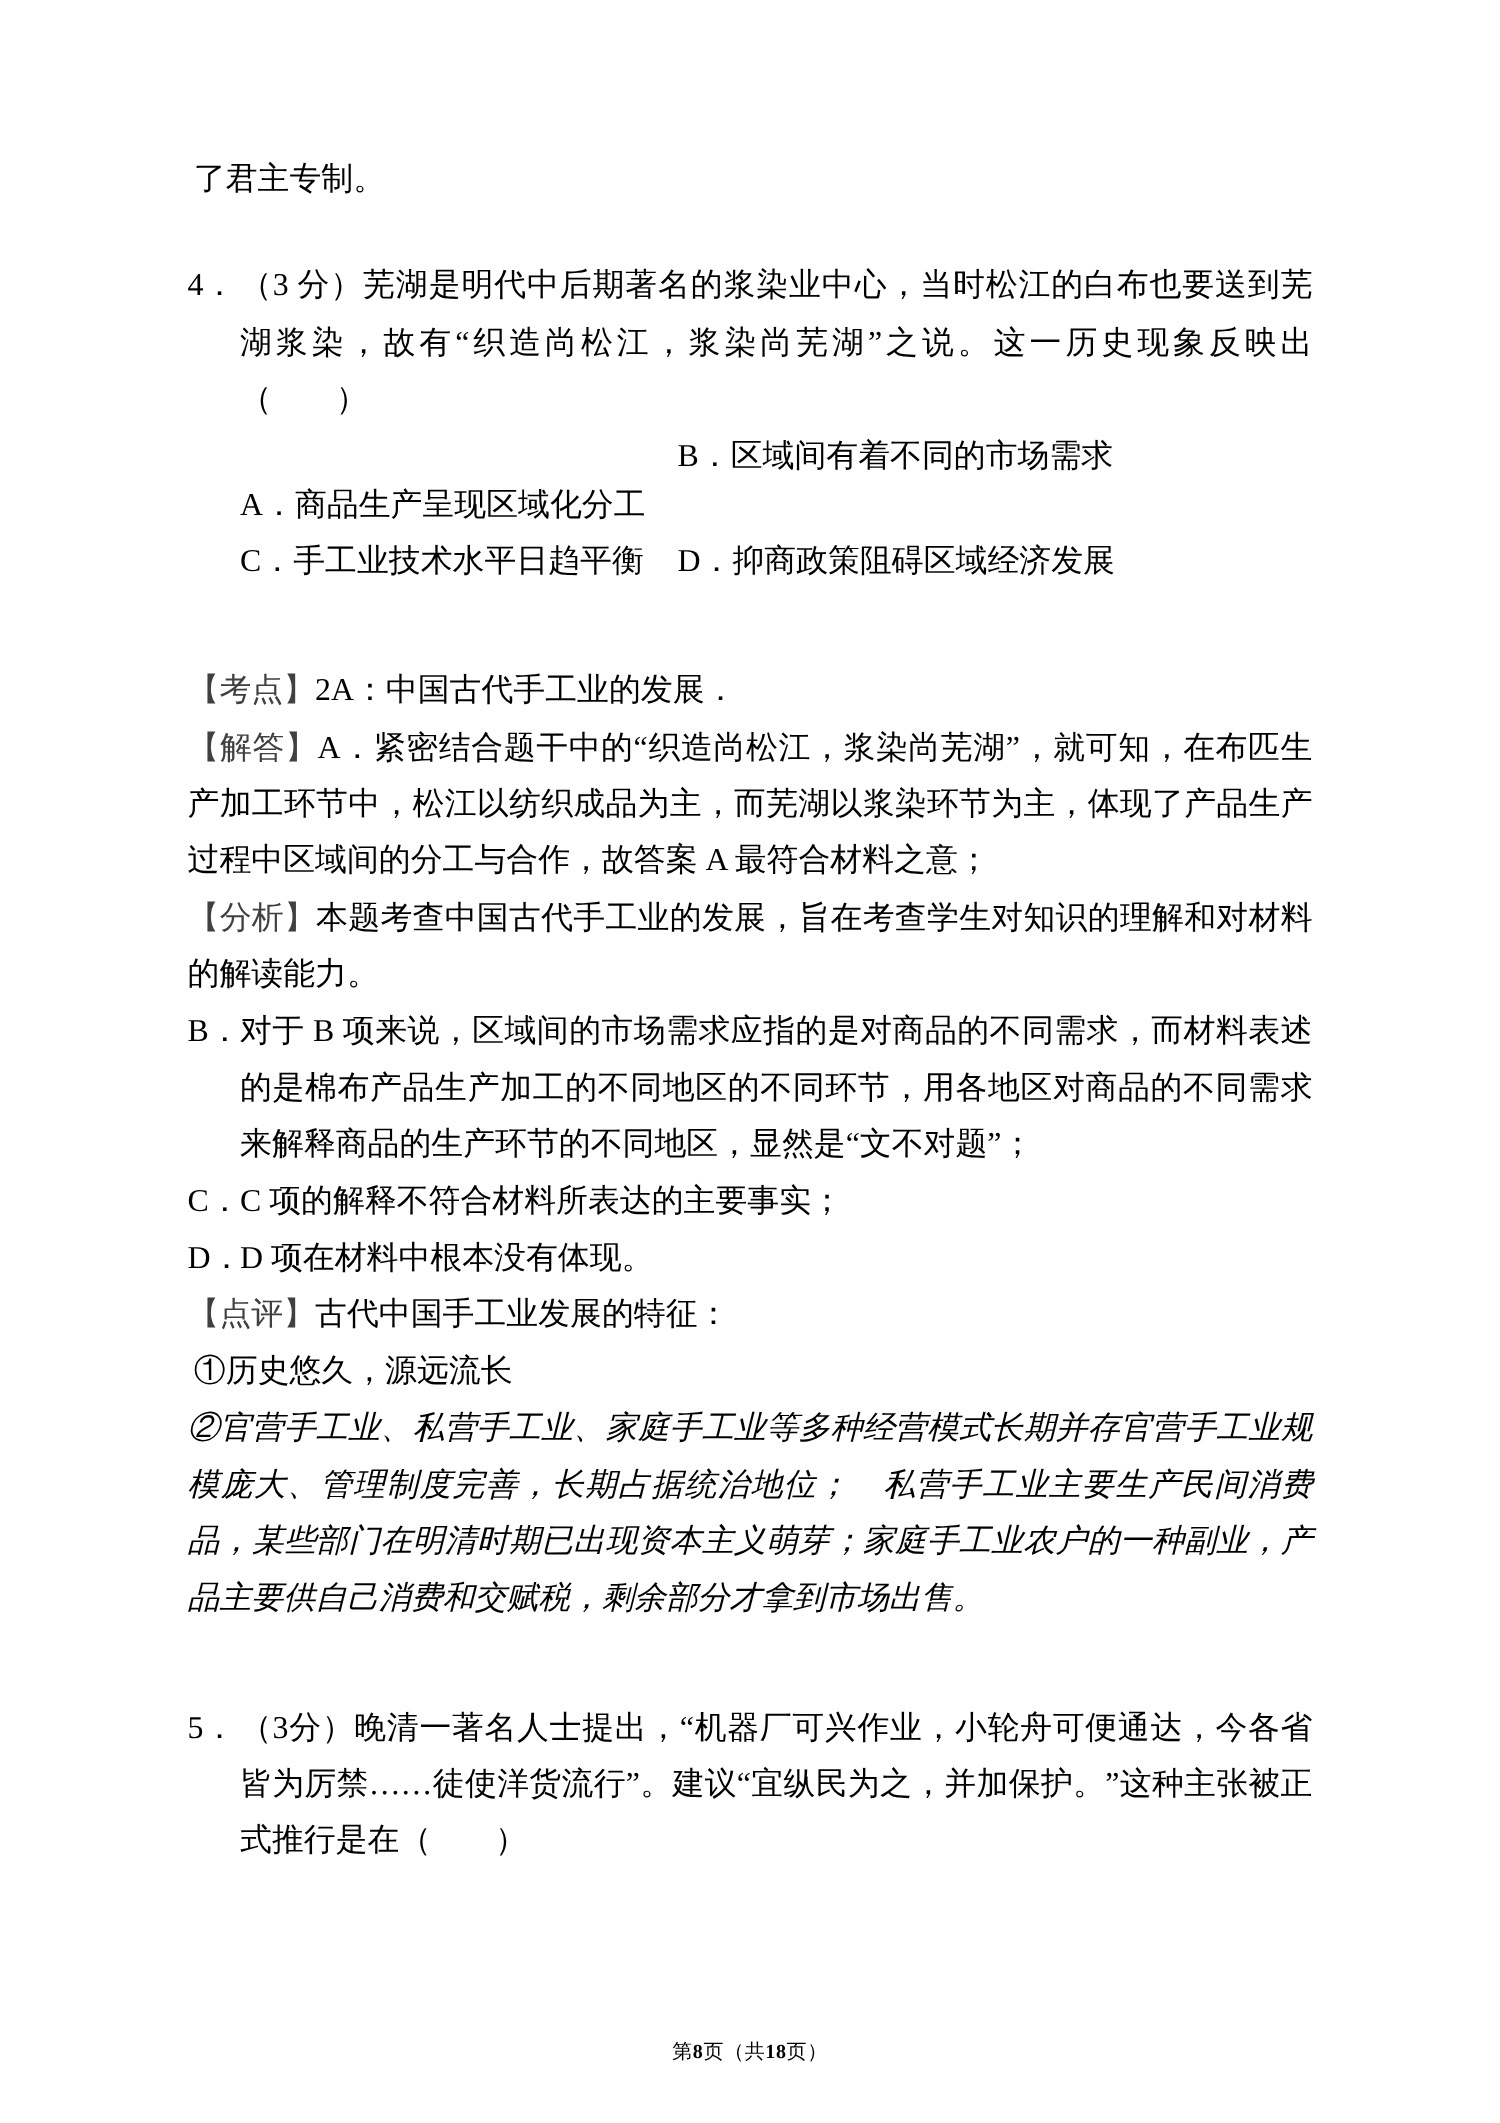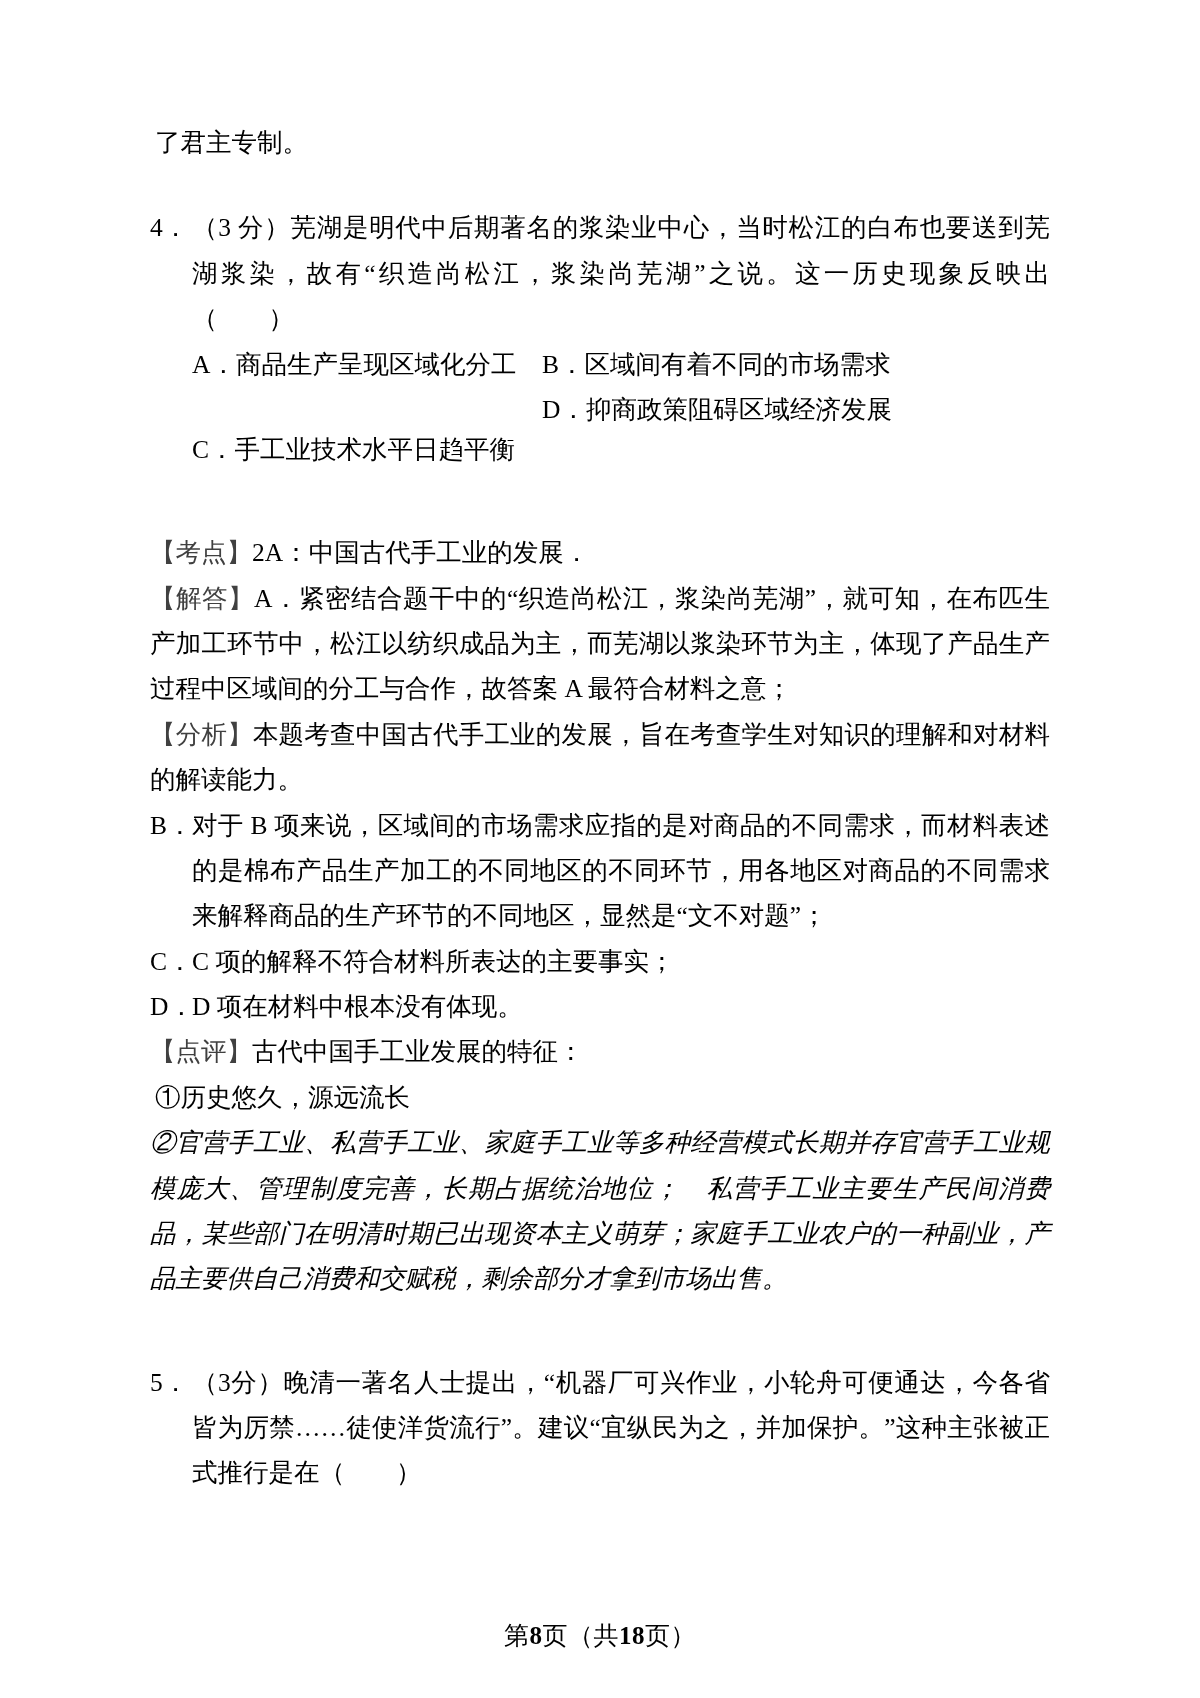--- a/index.html
+++ b/index.html
@@ -44,22 +44,22 @@
     text-align: justify;
   }
 
   .options-row {
     display: flex;
     margin-left: 42px;
   }
   .opt {
     white-space: nowrap;
   }
-  .opt-a { width: 350px; }
-  .opt-c { width: 350px; margin-top: 40px; }
+  .opt-a { width: 350px; margin-top: 39px; }
+  .opt-c { width: 350px; }
 
   .tag {
     color: #404040;
     font-weight: normal;
   }
   .tagged-block {
     position: relative;
     padding-left: 0;
     text-align: justify;
   }
@@ -76,21 +76,21 @@
   .sub-item {
     text-align: justify;
     font-style: italic;
   }
   .footer {
     position: absolute;
     left: 0;
     right: 0;
     bottom: 46px;
     text-align: center;
-    font-size: 25px;
+    font-size: 16px;
     letter-spacing: 0.5px;
   }
   .footer b { font-weight: bold; }
 </style>
 </head>
 <body>
 
 <div class="page">
 
   <div class="content">

